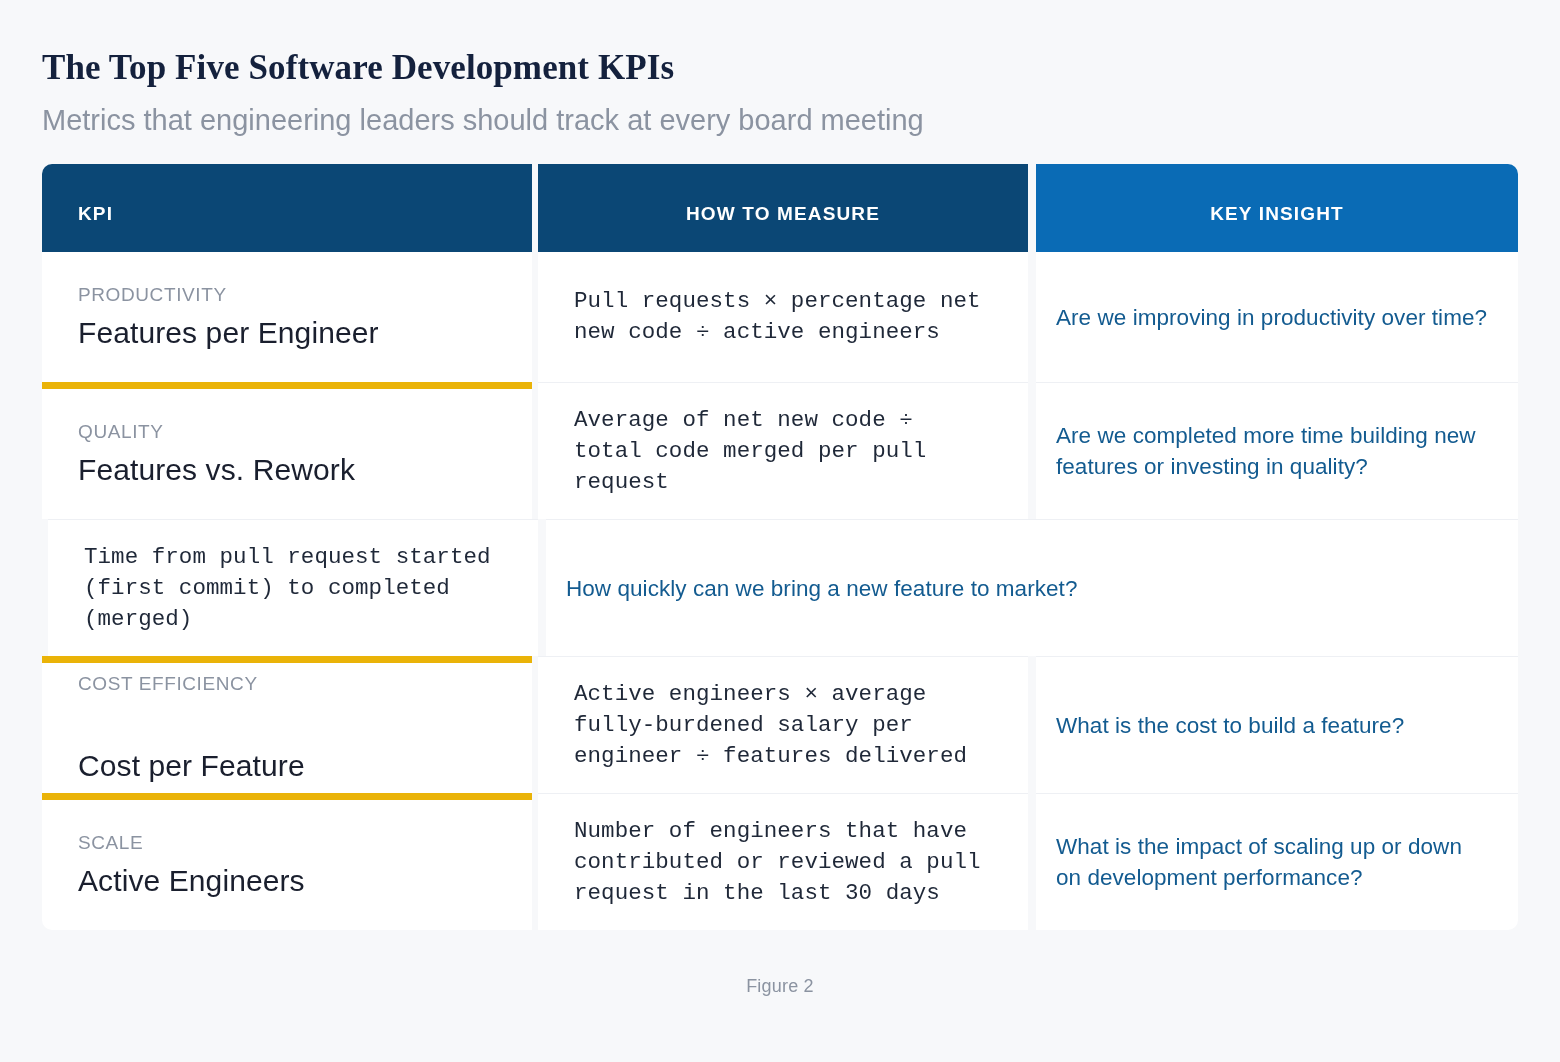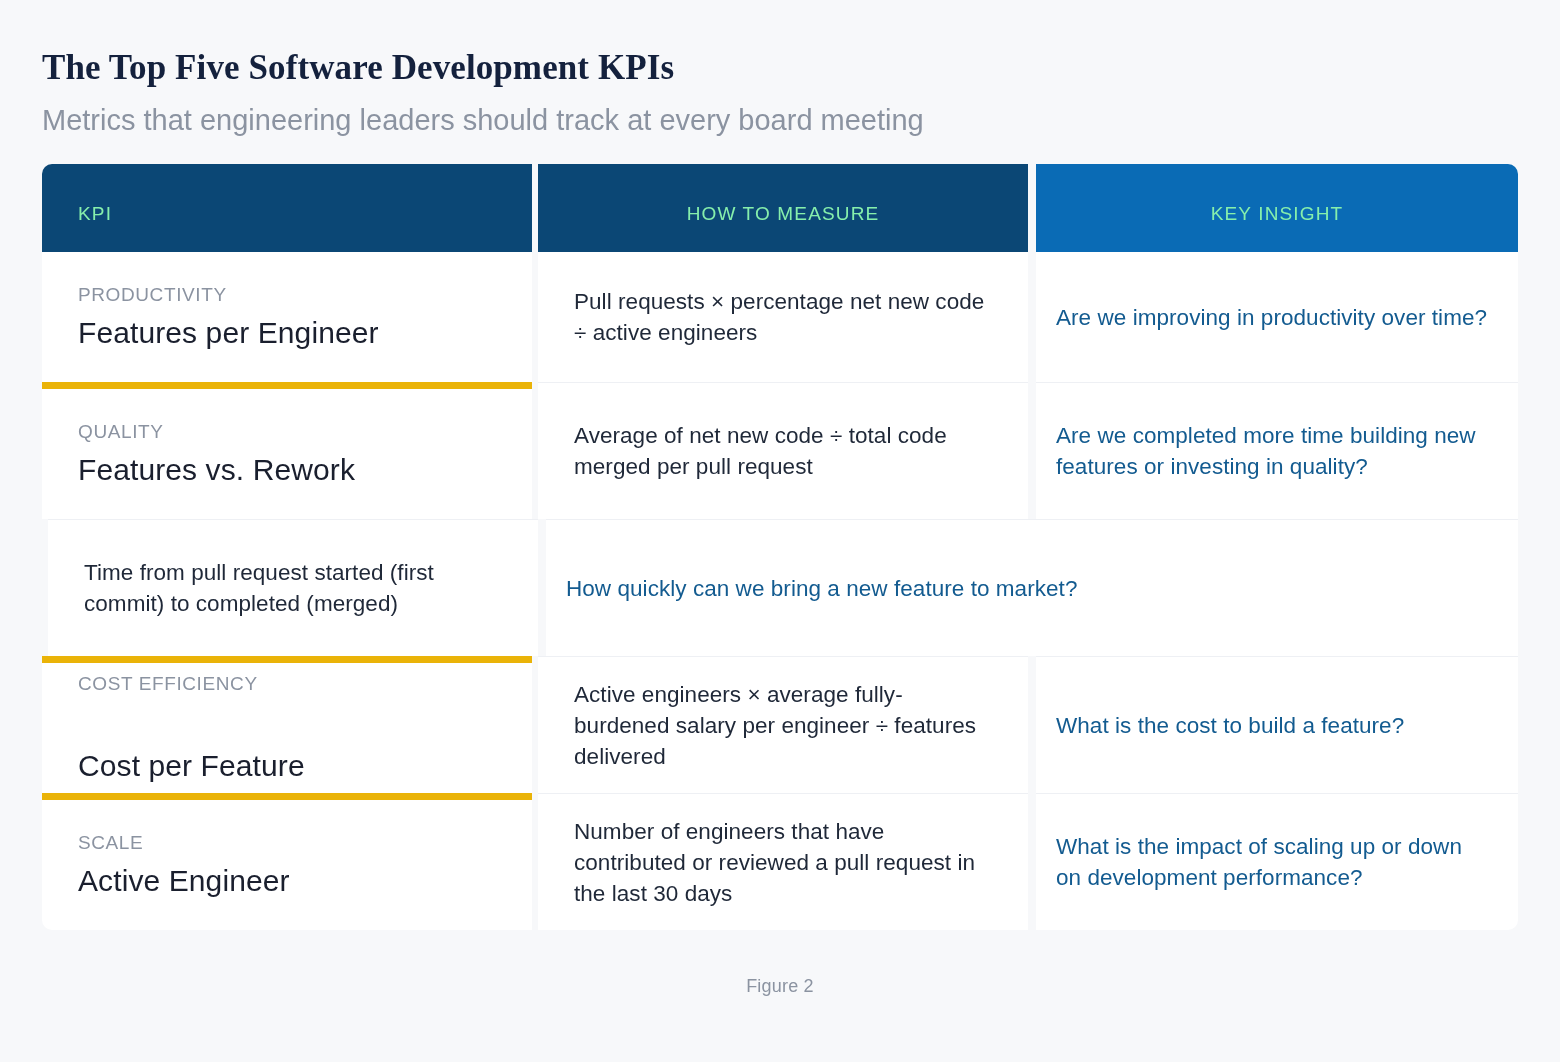--- a/index.html
+++ b/index.html
@@ -50,23 +50,23 @@
 
   .table-header {
     display: flex;
     height: 88px;
   }
 
   .th {
     height: 100px;
     display: flex;
     align-items: center;
-    color: #86efac;
+    color: #ffffff;
     font-size: 19px;
-    font-weight: 400;
+    font-weight: 700;
     letter-spacing: 1.15px;
   }
 
   .th-kpi {
     width: 490px;
     background: #0b4775;
     border-top-left-radius: 10px;
     justify-content: flex-start;
     padding-left: 36px;
   }
@@ -106,20 +106,21 @@
 
   .td-kpi {
     width: 490px;
     border-top: 7px solid #eab308;
   }
 
   .td-measure {
     width: 490px;
     margin-left: 6px;
     border-top: 1px solid #eef0f4;
+    font-family: Liberation Mono, monospace;
   }
 
   .td-insight {
     flex: 1;
     margin-left: 8px;
     border-top: 1px solid #eef0f4;
     padding-left: 20px;
     padding-right: 30px;
   }
 
@@ -233,21 +234,21 @@
           <div class="measure-text">Active engineers × average fully-burdened salary per engineer ÷ features delivered</div>
         </div>
         <div class="td td-insight">
           <div class="insight-text">What is the cost to build a feature?</div>
         </div>
       </div>
 
       <div class="table-row row-h-5">
         <div class="td td-kpi">
           <div class="kpi-category">SCALE</div>
-          <div class="kpi-name">Active Engineer</div>
+          <div class="kpi-name">Active Engineers</div>
         </div>
         <div class="td td-measure">
           <div class="measure-text">Number of engineers that have contributed or reviewed a pull request in the last 30 days</div>
         </div>
         <div class="td td-insight">
           <div class="insight-text">What is the impact of scaling up or down on development performance?</div>
         </div>
       </div>
 
     </div>

